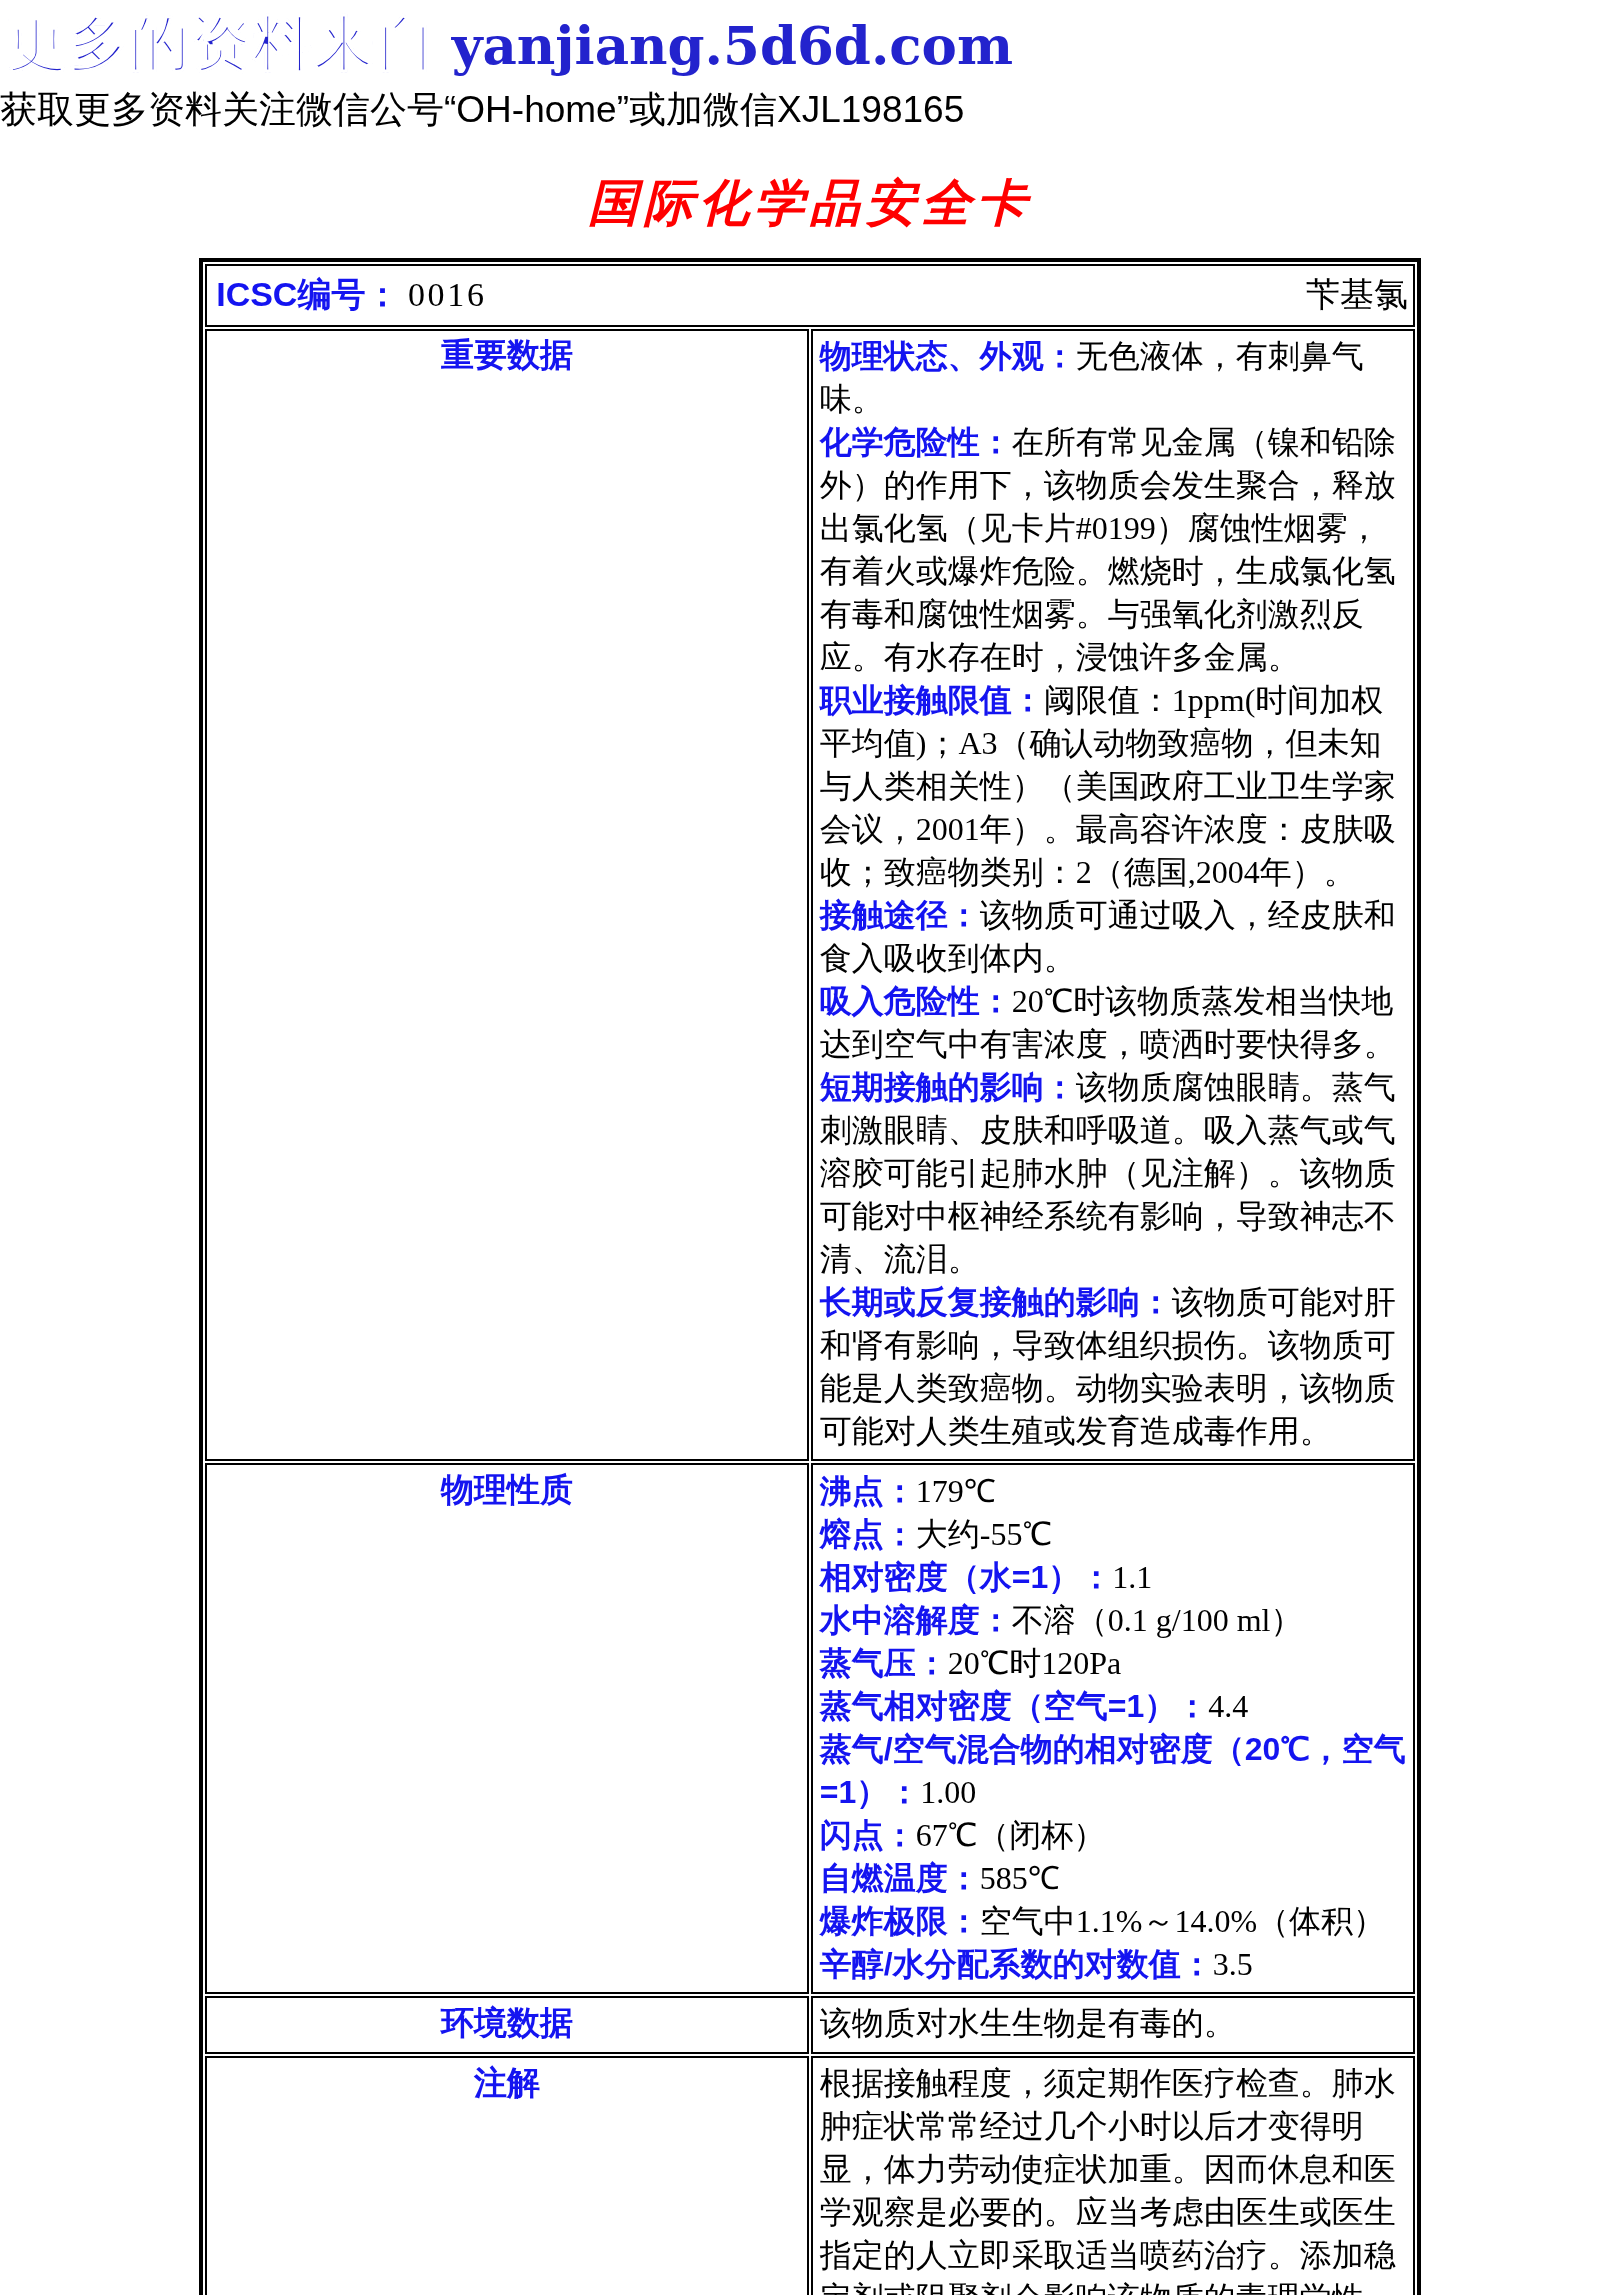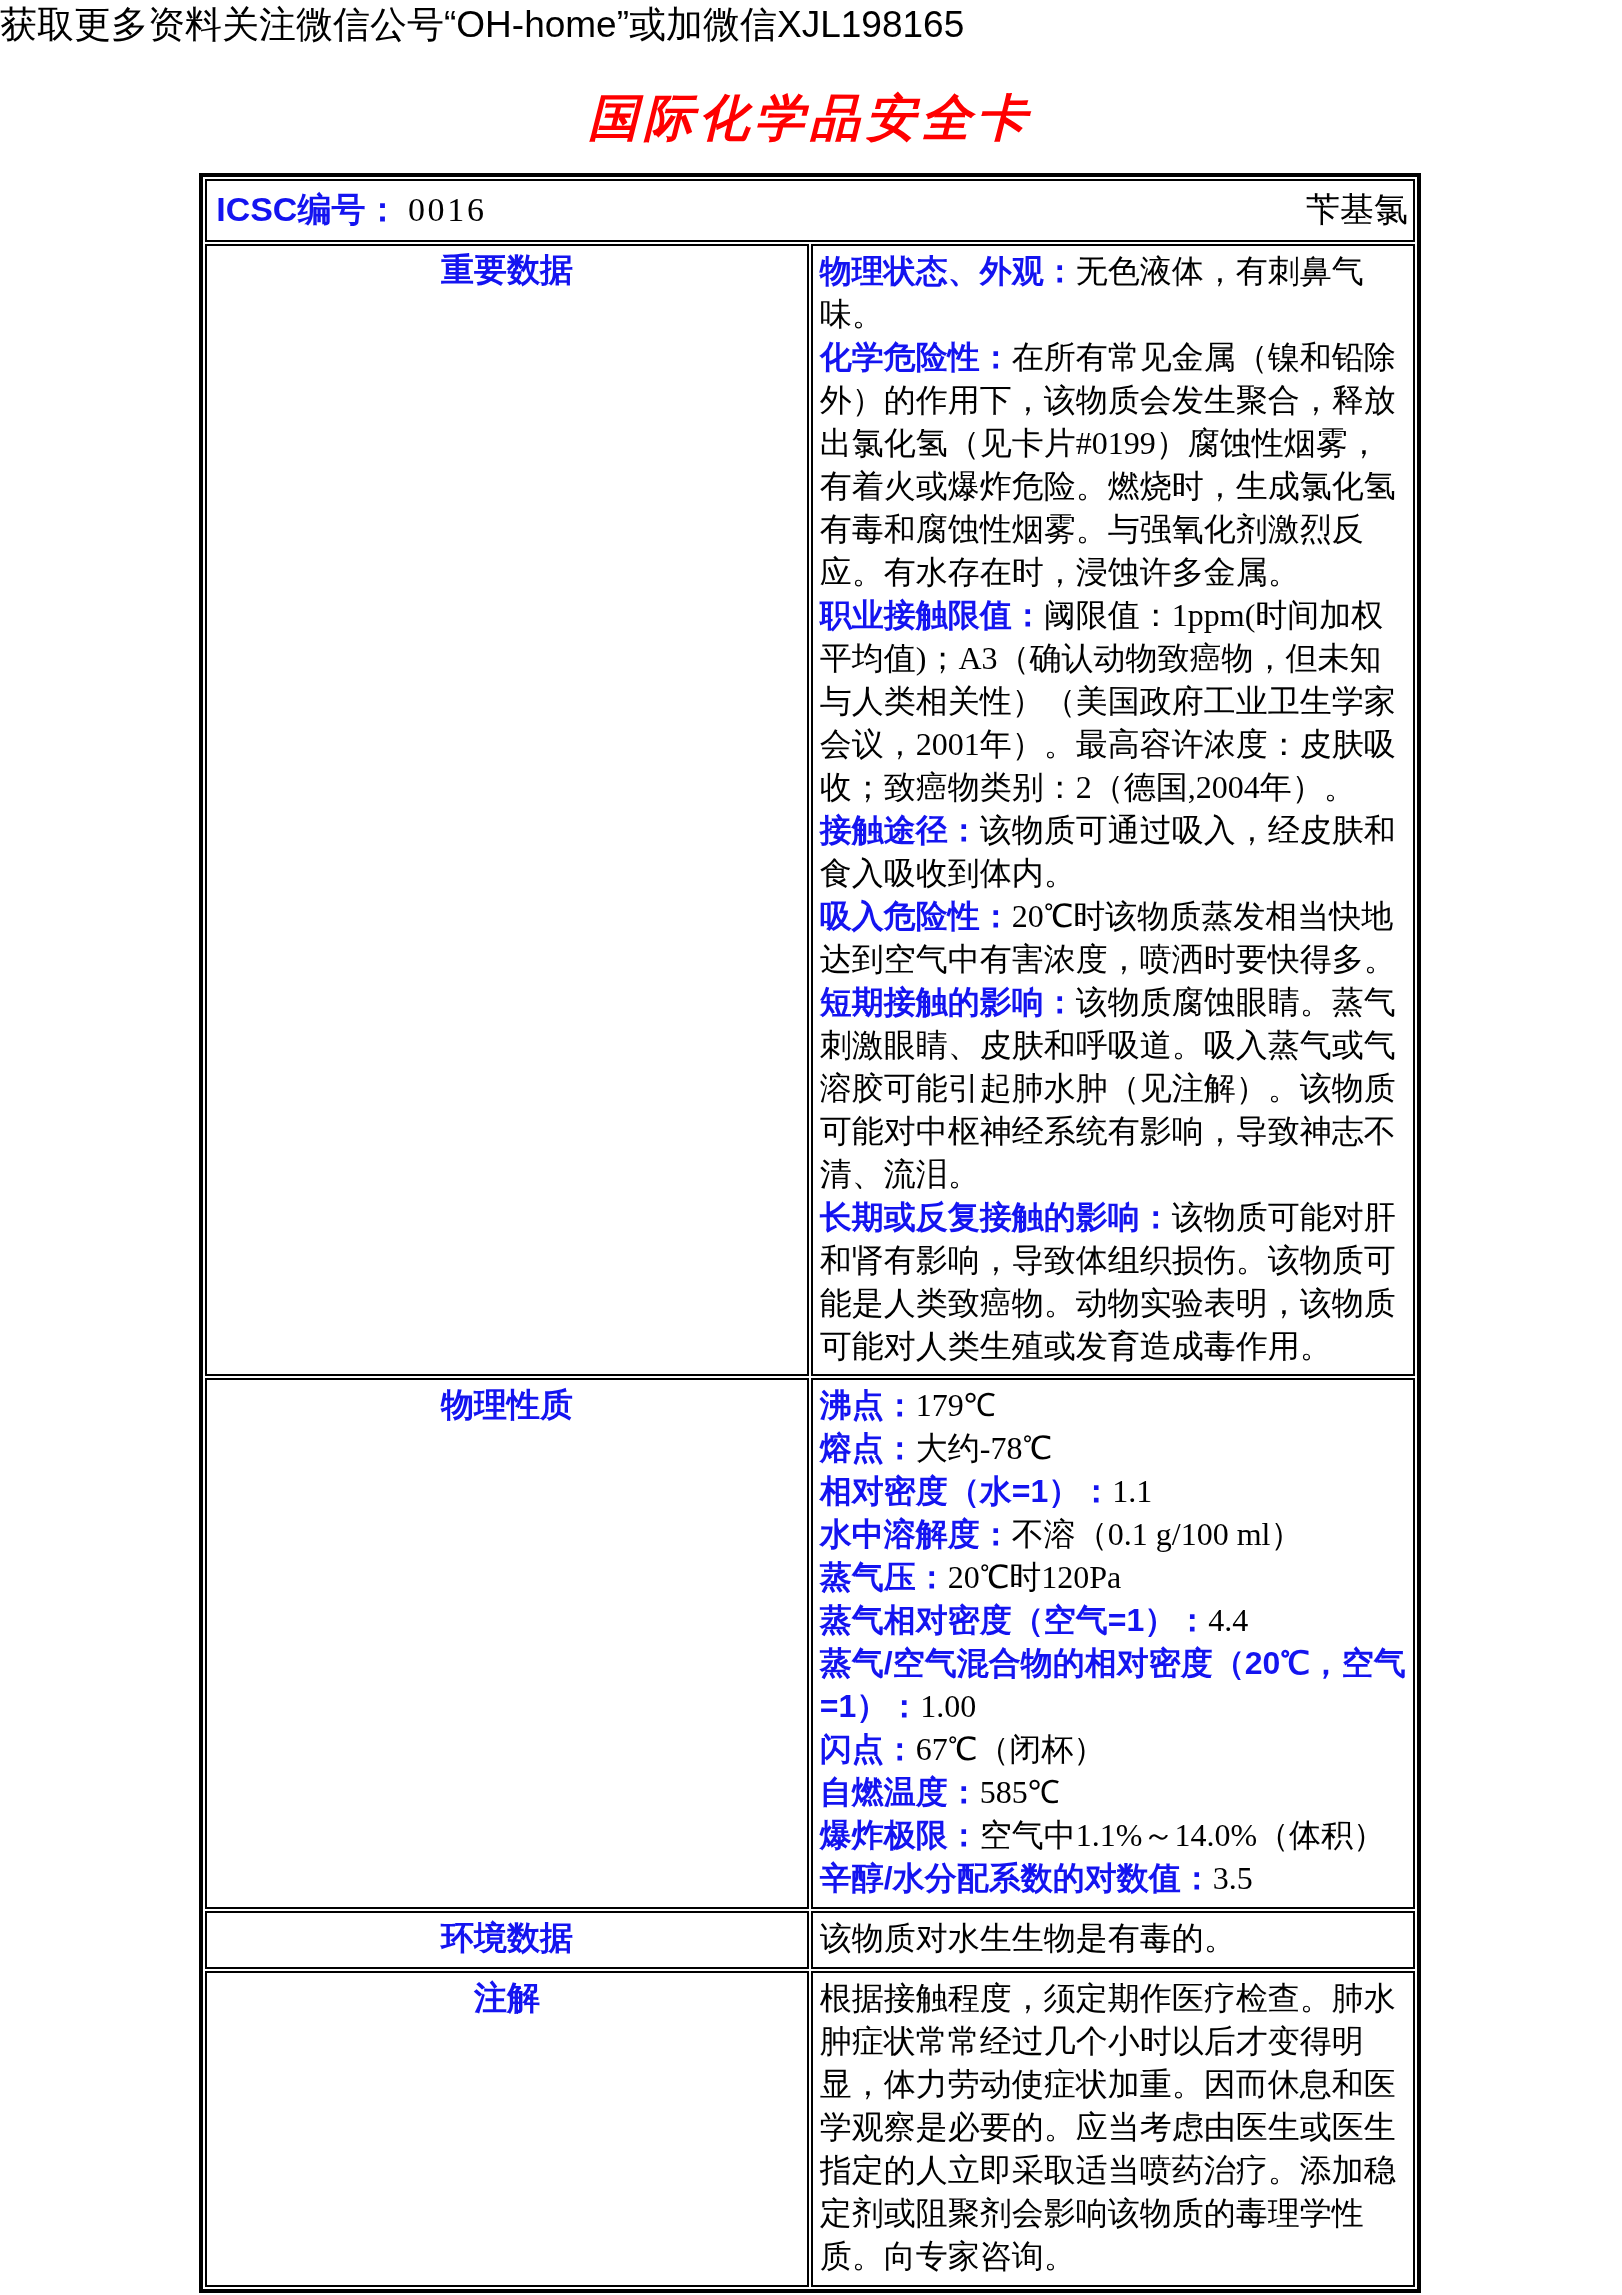--- a/index.html
+++ b/index.html
@@ -34,20 +34,24 @@
              font-size:34px;padding:0 4.1px 0 8.2px;}
   .icsc-flex .num{letter-spacing:2.7px;}
 
   .single-line-cell{height:35px;vertical-align:middle !important;}
 </style>
 </head>
 <body>
 
 <div class="page">
 
+  <div class="banner">
+    <span class="zh">更多的资料来自</span>
+    <span class="site">yanjiang.5d6d.com</span>
+  </div>
   <div class="wechat-line">获取更多资料关注微信公号“OH-home”或加微信XJL198165</div>
 
   <div class="doc-title">国际化学品安全卡</div>
 
   <table class="card">
 
     <tbody>
         <tr>
       <td colspan="2" class="icsc-cell">
         <div class="icsc-flex">
@@ -70,21 +74,21 @@
         <div><span class="lbl">吸入危险性：</span><span>20℃时该物质蒸发相当快地达到空气中有害浓度，喷洒时要快得多。</span></div>
         <div><span class="lbl">短期接触的影响：</span><span>该物质腐蚀眼睛。蒸气刺激眼睛、皮肤和呼吸道。吸入蒸气或气溶胶可能引起肺水肿（见注解）。该物质可能对中枢神经系统有影响，导致神志不清、流泪。</span></div>
         <div><span class="lbl">长期或反复接触的影响：</span><span>该物质可能对肝和肾有影响，导致体组织损伤。该物质可能是人类致癌物。动物实验表明，该物质可能对人类生殖或发育造成毒作用。</span></div>
       </td>
     </tr>
 
     <tr>
       <td class="label-cell">物理性质</td>
       <td class="content-cell">
         <div><span class="lbl">沸点：</span><span>179℃</span></div>
-        <div><span class="lbl">熔点：</span><span>大约-78℃</span></div>
+        <div><span class="lbl">熔点：</span><span>大约-55℃</span></div>
         <div><span class="lbl">相对密度（水=1）：</span><span>1.1</span></div>
         <div><span class="lbl">水中溶解度：</span><span>不溶（0.1 g/100 ml）</span></div>
         <div><span class="lbl">蒸气压：</span><span>20℃时120Pa</span></div>
         <div><span class="lbl">蒸气相对密度（空气=1）：</span><span>4.4</span></div>
         <div><span class="lbl">蒸气/空气混合物的相对密度（20℃，空气=1）：</span><span>1.00</span></div>
         <div><span class="lbl">闪点：</span><span>67℃（闭杯）</span></div>
         <div><span class="lbl">自燃温度：</span><span>585℃</span></div>
         <div><span class="lbl">爆炸极限：</span><span>空气中1.1%～14.0%（体积）</span></div>
         <div><span class="lbl">辛醇/水分配系数的对数值：</span><span>3.5</span></div>
       </td>

